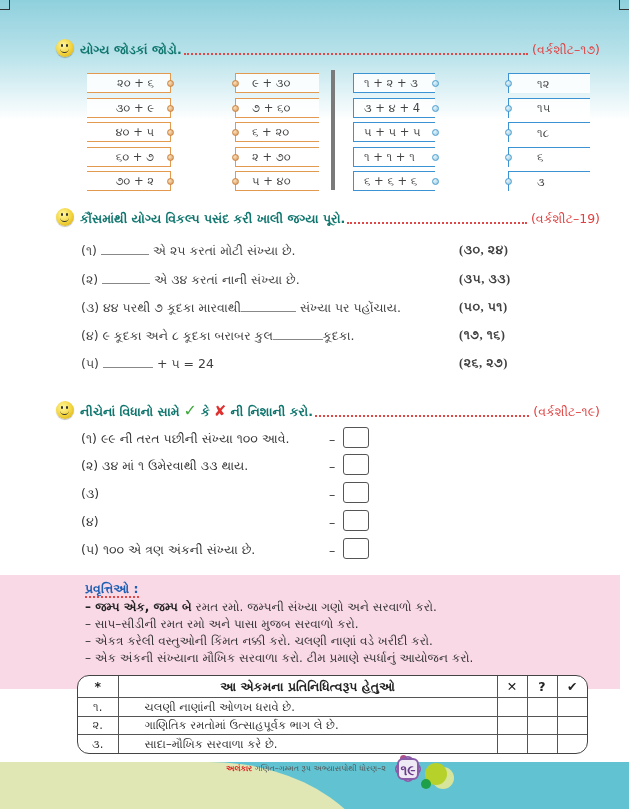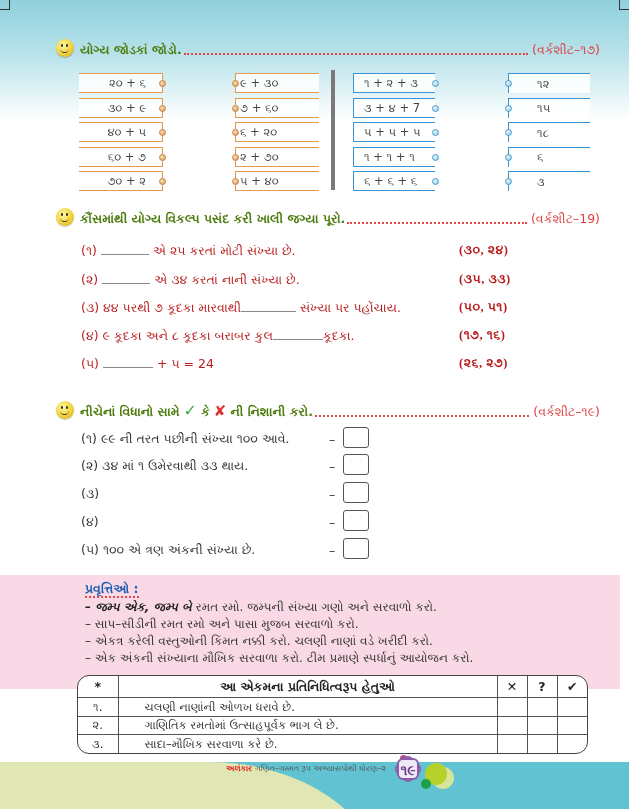--- a/index.html
+++ b/index.html
@@ -30,69 +30,69 @@
   }
   .smiley::before {
     content: ""; position: absolute; left: 5px; top: 5px; width: 2px; height: 3px; background: #333; border-radius: 1px;
     box-shadow: 5px 0 0 #333;
   }
   .smiley::after {
     content: ""; position: absolute; left: 4px; top: 9px; width: 9px; height: 4px;
     border-bottom: 1.5px solid #333; border-radius: 0 0 6px 6px;
   }
   .head-text {
-    color: #4d7c0f; font-weight: bold; font-size: 12.5px; white-space: nowrap;
+    color: #0f766e; font-weight: bold; font-size: 12.5px; white-space: nowrap;
   }
   .head-dots {
     flex: 1 1 auto; border-bottom: 2px dotted #e04848; margin: 0 4px 3px 2px;
   }
   .head-ref { color: #e04040; font-size: 12.5px; white-space: nowrap; }
   .inline-check { color: #3aa83a; font-weight: bold; font-size: 16px; margin: 0 4px; }
   .inline-cross { color: #e03030; font-weight: bold; font-size: 15px; margin: 0 4px; }
 
   
   .match-col { position: absolute; top: 73px; }
   .mbox {
     position: relative; height: 20px; margin-bottom: 4.6px;
     font-size: 11.5px; color: #444; display: flex; align-items: center;
     background: rgba(255,255,255,0.85);
   }
-  .mbox.orange-l { border-top: 1px solid #e39a4e; border-right: 1px solid #e39a4e; border-bottom: 1px solid #e39a4e; width: 84px; justify-content: flex-end; padding-right: 16px; }
-  .mbox.orange-r { border-top: 1px solid #e39a4e; border-left: 1px solid #e39a4e; border-bottom: 1px solid #e39a4e; width: 84px; justify-content: flex-start; padding-left: 4px; }
+  .mbox.orange-l { border-top: 1px solid #e39a4e; border-right: 1px solid #e39a4e; border-bottom: 1px solid #e39a4e; width: 84px; justify-content: flex-end; padding-right: 16px; margin-left: 8px; }
+  .mbox.orange-r { border-top: 1px solid #e39a4e; border-left: 1px solid #e39a4e; border-bottom: 1px solid #e39a4e; width: 84px; justify-content: flex-start; padding-left: 16px; }
   .mbox.blue-l { border-top: 1px solid #3c93d3; border-left: 1px solid #3c93d3; border-bottom: 1px solid #3c93d3; width: 82px; justify-content: flex-start; padding-left: 10px; }
   .mbox.blue-r { border-top: 1px solid #3c93d3; border-left: 1px solid #3c93d3; width: 82px; justify-content: flex-start; padding-left: 28px; }
   .dot {
     position: absolute; width: 7px; height: 7px; border-radius: 50%; top: 6px;
   }
   .dot.or { background: radial-gradient(circle at 35% 35%, #fbe1b9, #d99256); border: 1px solid #c98440; }
   .dot.bl { background: radial-gradient(circle at 35% 35%, #e6f4fb, #8ec5e2); border: 1px solid #4e9fcf; }
   .dot.rt { right: -4px; }
   .dot.lt { left: -4px; }
   .divider {
     position: absolute; left: 331px; top: 70px; width: 4px; height: 120px; background: #7a7a7a;
   }
 
   
-  .fill-row { position: absolute; left: 81px; width: 480px; height: 20px; font-size: 12.5px; color: #b91c1c; }
+  .fill-row { position: absolute; left: 81px; width: 480px; height: 20px; font-size: 12.5px; color: #404040; }
   .blank { display: inline-block; width: 50px; border-bottom: 1px solid #888; height: 12px; vertical-align: baseline; }
   .fill-opt { position: absolute; left: 378px; font-weight: bold; letter-spacing: 0.5px; font-family: Liberation Serif, serif; }
 
   
   .tf-row { position: absolute; left: 81px; width: 300px; height: 22px; font-size: 12.5px; color: #333; display: flex; align-items: center; }
   .tf-dash { position: absolute; left: 248px; }
   .tf-box {
     position: absolute; left: 262px; top: -1px; width: 26px; height: 21px;
     border: 1.3px solid #555; border-radius: 3px; background: #fff;
   }
 
   
   .pink-band { position: absolute; left: 0; top: 575px; width: 620px; height: 114px; background: #f9d9e6; }
   .act-title { position: absolute; left: 85px; top: 582px; color: #1e5fb4; font-weight: bold; font-size: 12.5px; border-bottom: 2px dotted #e04848; line-height: 14px; }
   .act-line { position: absolute; left: 85px; font-size: 12px; color: #333; white-space: nowrap; }
-  .act-line b { color: #222; font-style: italic; }
+  .act-line b { color: #222; }
 
   
   .obj-table {
     position: absolute; left: 77px; top: 675px; width: 511px; height: 79px;
     border: 1.5px solid #444; border-radius: 12px; background: #fff; overflow: hidden;
   }
   .obj-table table { width: 100%; height: 100%; border-collapse: collapse; font-size: 11.5px; }
   .obj-table td, .obj-table th { border: 1px solid #555; }
   .obj-table tr:first-child th { border-top: none; }
   .obj-table tr:last-child td { border-bottom: none; }
@@ -194,21 +194,21 @@
 </div>
 
 <div class="divider"></div>
 
 <div class="match-col" style="left:353px;">
   <div class="mbox blue-l">
       <span>૧ + ૨ + ૩</span>
       <span class="dot bl rt"></span>
     </div>
   <div class="mbox blue-l">
-      <span>૩ + ૪ + 7</span>
+      <span>૩ + ૪ + 4</span>
       <span class="dot bl rt"></span>
     </div>
   <div class="mbox blue-l">
       <span>૫ + ૫ + ૫</span>
       <span class="dot bl rt"></span>
     </div>
   <div class="mbox blue-l">
       <span>૧ + ૧ + ૧</span>
       <span class="dot bl rt"></span>
     </div>

